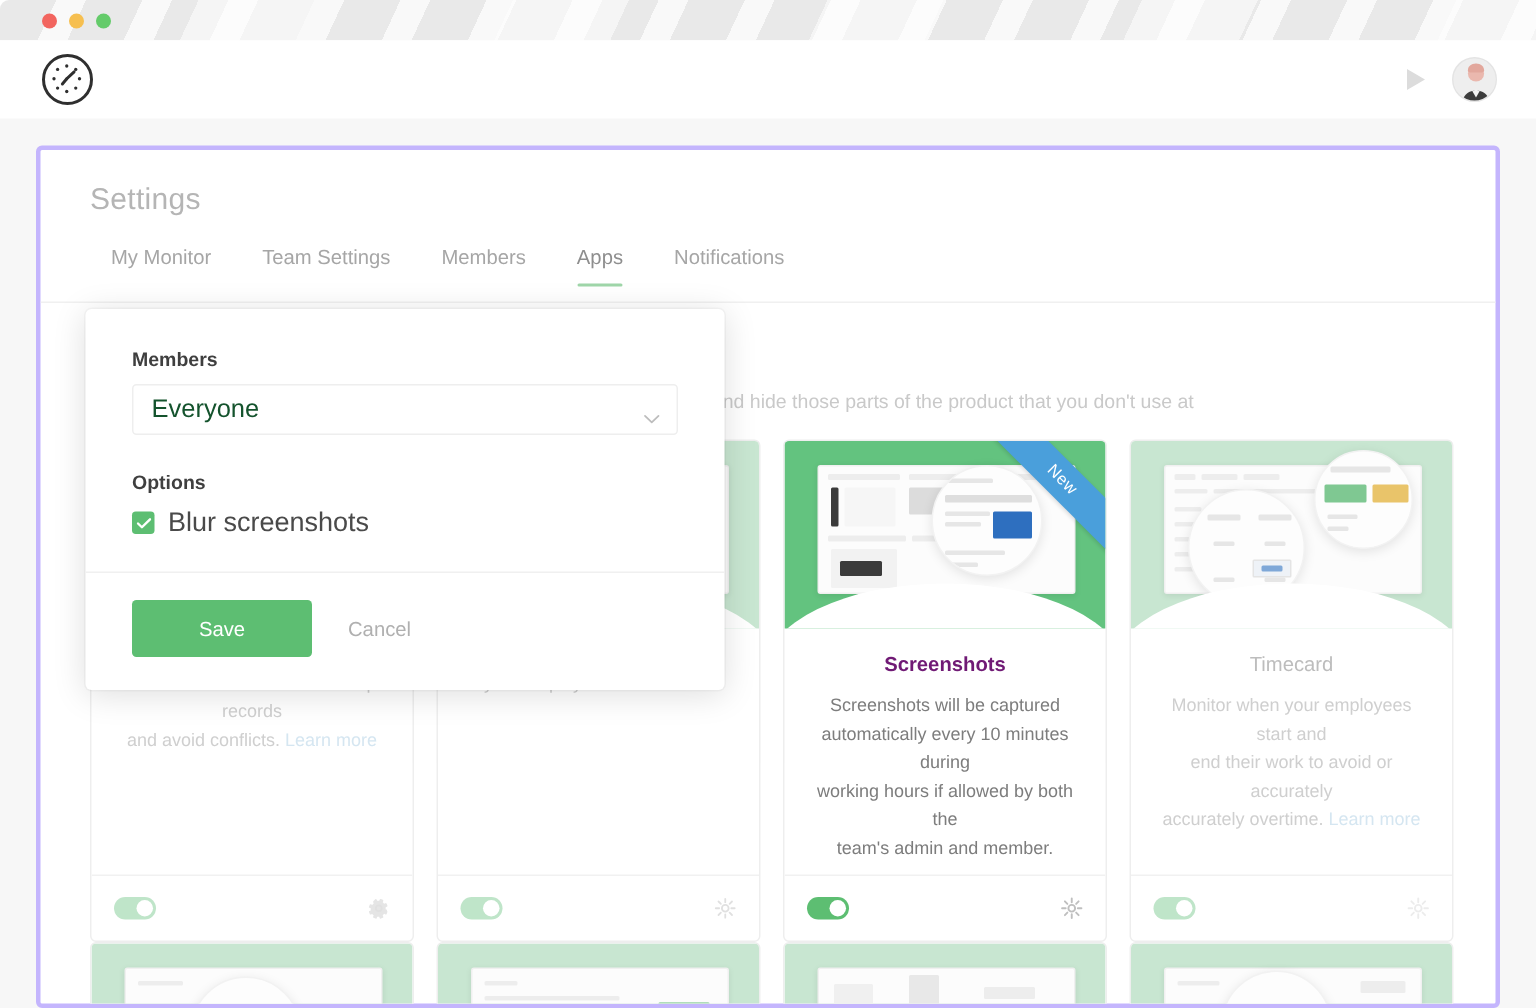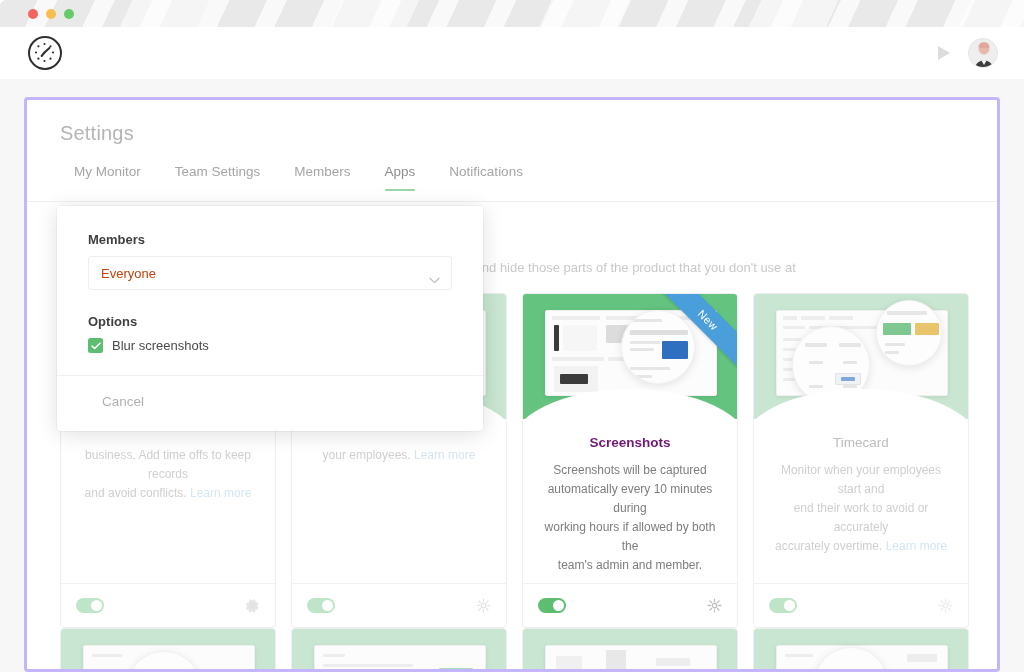--- a/index.html
+++ b/index.html
@@ -149,30 +149,30 @@
   }
   .modal-title { font-size: 17px; color: #464646; font-weight: 400; }
   .modal-close { font-size: 20px; color: #dcdcdc; cursor: pointer; line-height: 1; }
   .modal-body { padding: 26px 31px 22px 31px; border-bottom: 1px solid #f0f0f0; }
   .field-label { font-size: 13px; font-weight: 700; color: #3f3f3f; margin-bottom: 9px; }
   .select {
     height: 34px; border: 1px solid #eeeeee; border-radius: 3px;
     display: flex; align-items: center; justify-content: space-between;
     padding: 0 11px 0 12px; cursor: pointer;
   }
-  .select-value { font-size: 13px; color: #c2410c; }
+  .select-value { font-size: 17px; color: #14532d; }
   .chev { width: 11px; height: 7px; }
   .options-label { font-size: 13px; font-weight: 700; color: #3f3f3f; margin: 24px 0 9px 0; }
   .checkrow { display: flex; align-items: center; gap: 9px; cursor: pointer; }
   .checkbox {
     width: 15px; height: 15px; border-radius: 2.5px; background: #5dbe72;
     display: flex; align-items: center; justify-content: center;
   }
   .checkbox svg { display: block; }
-  .check-label { font-size: 13px; color: #4a4a4a; }
+  .check-label { font-size: 18px; color: #4a4a4a; }
   .modal-foot { padding: 18px 31px 22px 31px; display: flex; align-items: center; gap: 10px; }
   .btn-save {
     background: #5dbe72; color: #ffffff; border: none; border-radius: 3px;
     width: 120px; height: 38px; font-size: 13.5px; cursor: pointer;
     font-family: "Liberation Sans", sans-serif;
   }
   .btn-cancel {
     background: transparent; border: none; color: #b0b0b0; font-size: 13.5px;
     padding: 0 14px; cursor: pointer; font-family: "Liberation Sans", sans-serif;
   }
@@ -473,17 +473,18 @@
       <div class="checkrow">
         <span class="checkbox">
           <svg width="10" height="8" viewBox="0 0 10 8">
               <path d="M1 4 L3.6 6.5 L9 1.2" fill="none" stroke="#ffffff" stroke-width="1.6" stroke-linecap="round" stroke-linejoin="round"></path>
             </svg>
         </span>
         <span class="check-label">Blur screenshots</span>
       </div>
     </div>
     <div class="modal-foot">
+      <button class="btn-save">Save</button>
       <button class="btn-cancel">Cancel</button>
     </div>
   </div>
 
 </div>
 
 </body></html>

